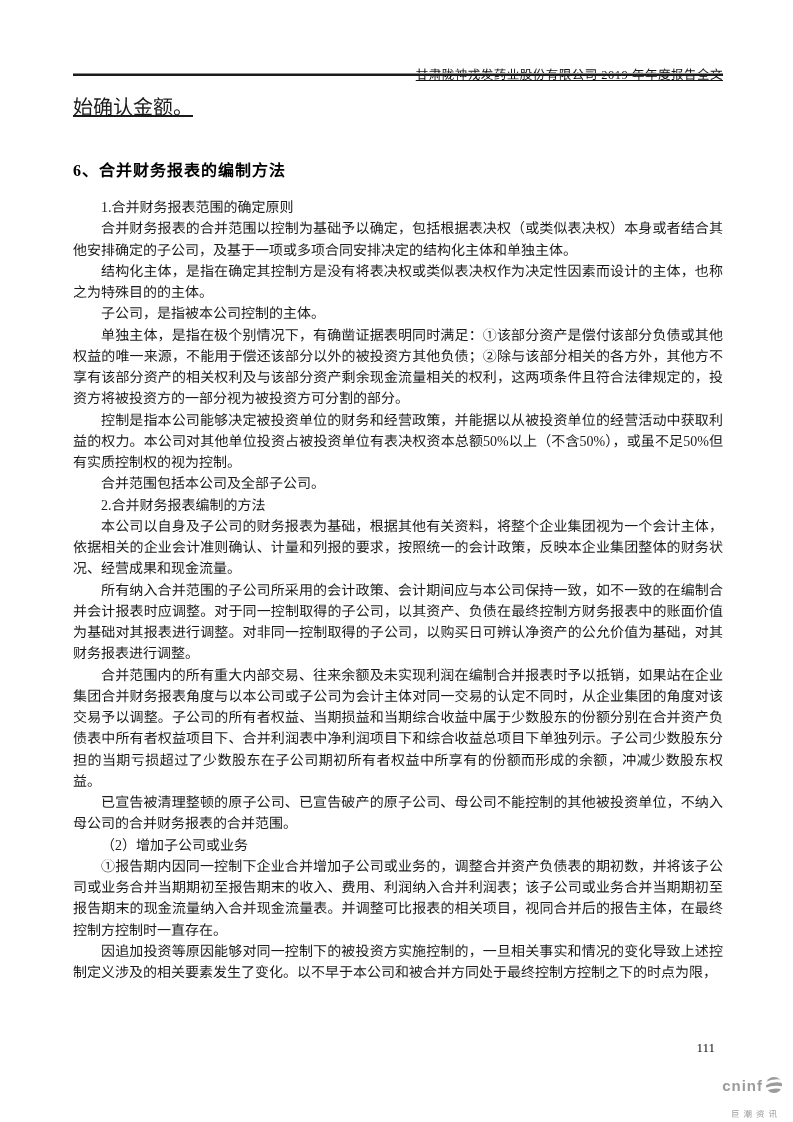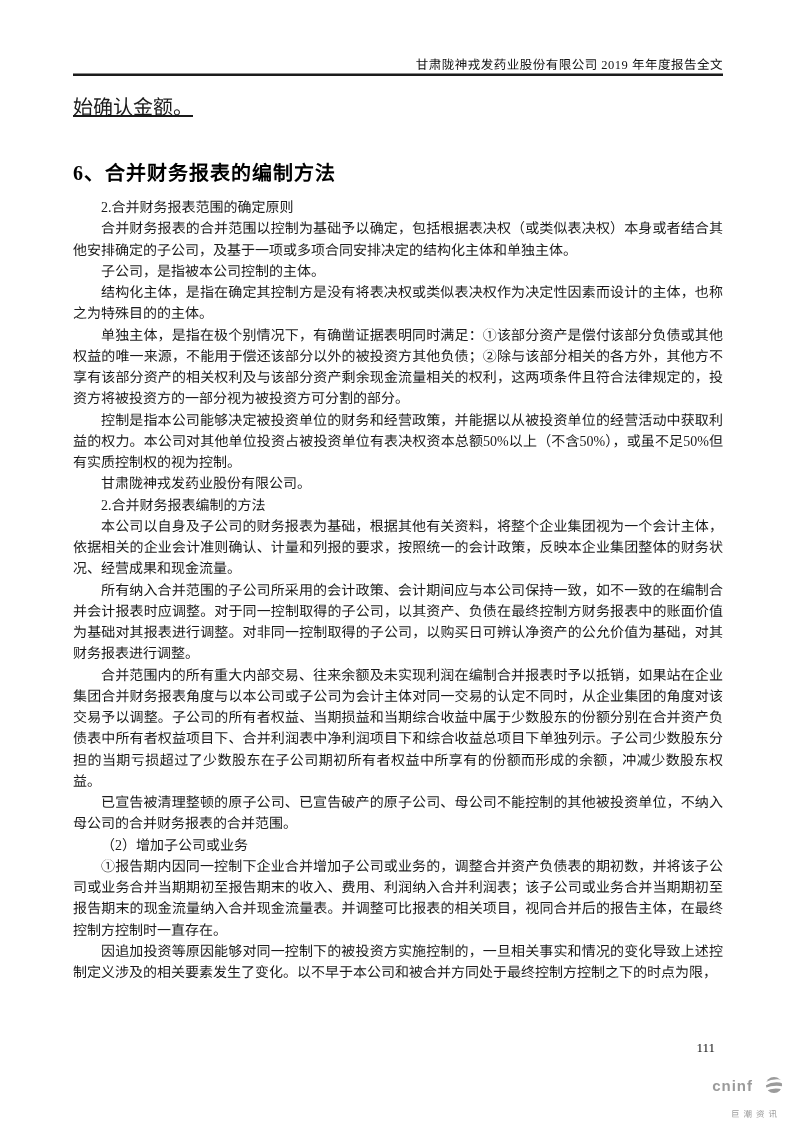--- a/index.html
+++ b/index.html
@@ -8,47 +8,48 @@
     background: #ffffff;
     font-family: "Liberation Serif", "DejaVu Serif", serif;
     color: #1a1a1a;
     position: relative;
     overflow: hidden;
   }
   .page { position: absolute; inset: 0; }
 
   .page-header {
     position: absolute;
-    top: 54px; left: 73px; width: 650px;
+    top: 64px; left: 73px; width: 650px;
     text-align: right;
     font-size: 12.5px;
     letter-spacing: 0.5px;
     color: #111;
     white-space: nowrap;
+    text-decoration: underline;
   }
   .header-rule {
     position: absolute;
     top: 73px; left: 73px; width: 650px;
     height: 0;
     border-top: 1px solid #8a8a8a;
     border-bottom: 2px solid #1b1b1b;
   }
 
   .opening-para {
     position: absolute;
     top: 97px; left: 73px; width: 650px;
     font-size: 20px;
     line-height: 21.3px;
     text-decoration: underline;
   }
 
   .section-heading {
     position: absolute;
     top: 157px; left: 73px; width: 650px;
-    font-size: 20px;
+    font-size: 16px;
     font-weight: bold;
     letter-spacing: 1px;
     color: #000;
   }
 
   .body-text {
     position: absolute;
     top: 197px; left: 73px; width: 650px;
     font-size: 14px;
     line-height: 21.25px;
@@ -74,21 +75,21 @@
     width: 100px;
     color: #9b9b9b;
     font-family: "Liberation Sans", "DejaVu Sans", sans-serif;
     line-height: 1;
     text-align: right;
   }
   .footer-logo .brand-row {
     display: flex;
     align-items: center;
     justify-content: flex-end;
-    gap: 12px;
+    gap: 2px;
     padding-right: 6px;
   }
   .footer-logo .brand-text {
     font-size: 15px;
     font-weight: bold;
     letter-spacing: 1px;
   }
   .footer-logo .cn-name {
     font-size: 8.5px;
     letter-spacing: 4px;
@@ -110,27 +111,27 @@
 
   <div class="page-header">甘肃陇神戎发药业股份有限公司 2019 年年度报告全文</div>
 
   <div class="header-rule"></div>
 
   <div class="opening-para">始确认金额。</div>
 
   <h2 class="section-heading" style="margin:0;">6、合并财务报表的编制方法</h2>
 
   <div class="body-text">
-    <p>2.合并财务报表范围的确定原则</p>
+    <p>1.合并财务报表范围的确定原则</p>
     <p>合并财务报表的合并范围以控制为基础予以确定，包括根据表决权（或类似表决权）本身或者结合其他安排确定的子公司，及基于一项或多项合同安排决定的结构化主体和单独主体。</p>
+    <p>结构化主体，是指在确定其控制方是没有将表决权或类似表决权作为决定性因素而设计的主体，也称之为特殊目的的主体。</p>
     <p>子公司，是指被本公司控制的主体。</p>
-    <p>结构化主体，是指在确定其控制方是没有将表决权或类似表决权作为决定性因素而设计的主体，也称之为特殊目的的主体。</p>
     <p>单独主体，是指在极个别情况下，有确凿证据表明同时满足：①该部分资产是偿付该部分负债或其他权益的唯一来源，不能用于偿还该部分以外的被投资方其他负债；②除与该部分相关的各方外，其他方不享有该部分资产的相关权利及与该部分资产剩余现金流量相关的权利，这两项条件且符合法律规定的，投资方将被投资方的一部分视为被投资方可分割的部分。</p>
     <p>控制是指本公司能够决定被投资单位的财务和经营政策，并能据以从被投资单位的经营活动中获取利益的权力。本公司对其他单位投资占被投资单位有表决权资本总额50%以上（不含50%），或虽不足50%但有实质控制权的视为控制。</p>
-    <p>甘肃陇神戎发药业股份有限公司。</p>
+    <p>合并范围包括本公司及全部子公司。</p>
     <p>2.合并财务报表编制的方法</p>
     <p>本公司以自身及子公司的财务报表为基础，根据其他有关资料，将整个企业集团视为一个会计主体，依据相关的企业会计准则确认、计量和列报的要求，按照统一的会计政策，反映本企业集团整体的财务状况、经营成果和现金流量。</p>
     <p>所有纳入合并范围的子公司所采用的会计政策、会计期间应与本公司保持一致，如不一致的在编制合并会计报表时应调整。对于同一控制取得的子公司，以其资产、负债在最终控制方财务报表中的账面价值为基础对其报表进行调整。对非同一控制取得的子公司，以购买日可辨认净资产的公允价值为基础，对其财务报表进行调整。</p>
     <p>合并范围内的所有重大内部交易、往来余额及未实现利润在编制合并报表时予以抵销，如果站在企业集团合并财务报表角度与以本公司或子公司为会计主体对同一交易的认定不同时，从企业集团的角度对该交易予以调整。子公司的所有者权益、当期损益和当期综合收益中属于少数股东的份额分别在合并资产负债表中所有者权益项目下、合并利润表中净利润项目下和综合收益总项目下单独列示。子公司少数股东分担的当期亏损超过了少数股东在子公司期初所有者权益中所享有的份额而形成的余额，冲减少数股东权益。</p>
     <p>已宣告被清理整顿的原子公司、已宣告破产的原子公司、母公司不能控制的其他被投资单位，不纳入母公司的合并财务报表的合并范围。</p>
     <p>（2）增加子公司或业务</p>
     <p>①报告期内因同一控制下企业合并增加子公司或业务的，调整合并资产负债表的期初数，并将该子公司或业务合并当期期初至报告期末的收入、费用、利润纳入合并利润表；该子公司或业务合并当期期初至报告期末的现金流量纳入合并现金流量表。并调整可比报表的相关项目，视同合并后的报告主体，在最终控制方控制时一直存在。</p>
     <p>因追加投资等原因能够对同一控制下的被投资方实施控制的，一旦相关事实和情况的变化导致上述控制定义涉及的相关要素发生了变化。以不早于本公司和被合并方同处于最终控制方控制之下的时点为限，</p>
   </div>
 

